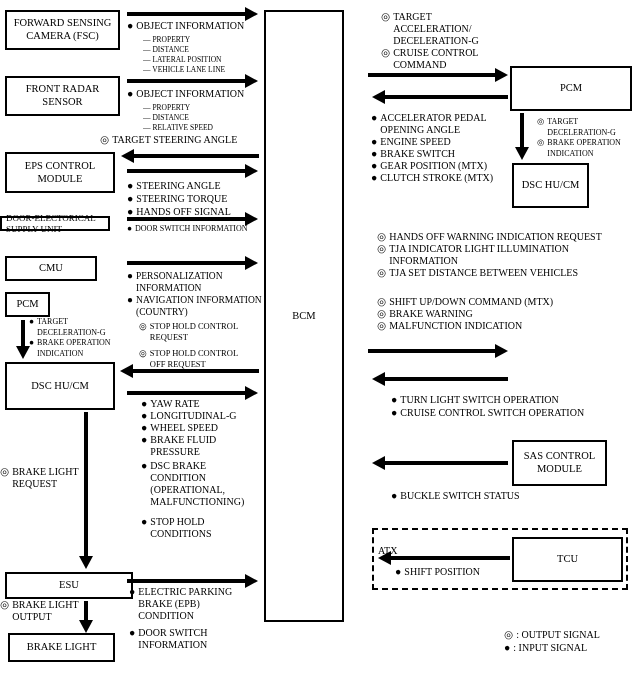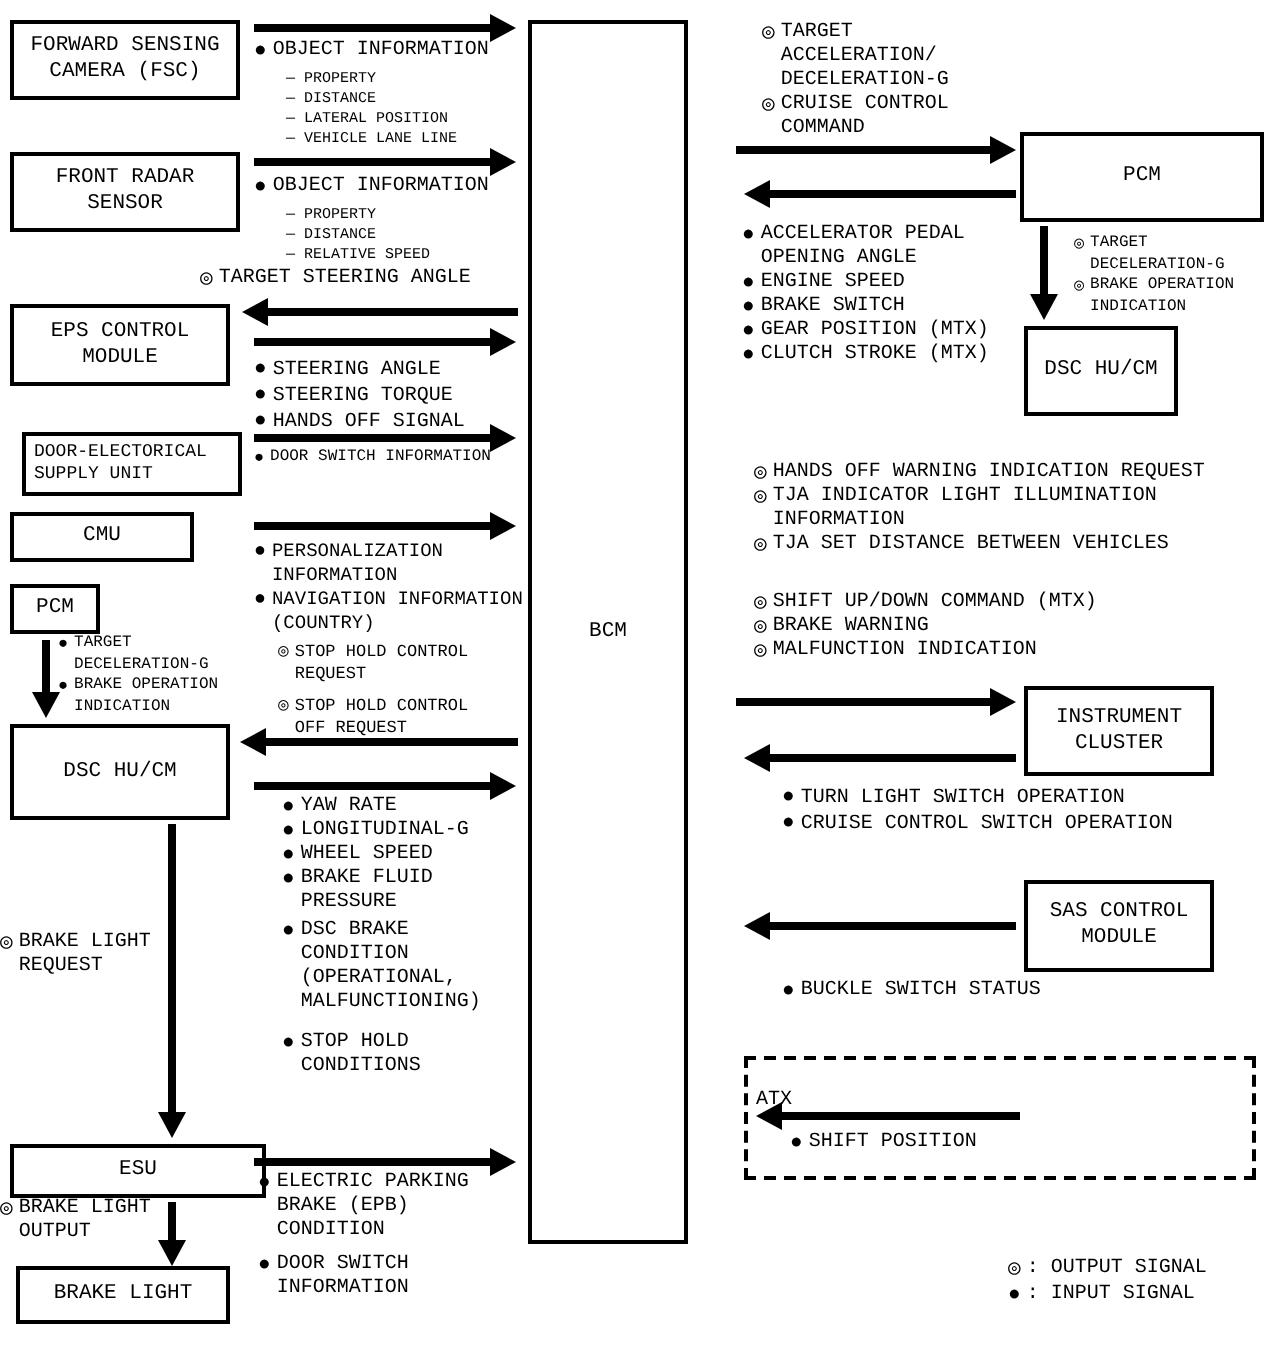--- a/index.html
+++ b/index.html
@@ -1,18 +1,18 @@
 <!DOCTYPE html>
 <html><head>
 <meta charset="utf-8">
 <style>
   html,body { margin:0; padding:0; background:#fff; }
   #page {
     position:relative; width:636px; height:673px; background:#fff;
-    font-family:Liberation Mono, monospace; color:#000;
+    font-family:Liberation Serif, serif; color:#000;
     overflow:hidden;
   }
   .box {
     position:absolute; box-sizing:border-box; border:2px solid #000; background:#fff;
     display:flex; align-items:center; justify-content:center; text-align:center;
     font-size:10.5px; line-height:1.2; white-space:pre-line; z-index:2;
   }
   .box.sm-box { font-size:9px; justify-content:flex-start; text-align:left; padding-left:4px; }
   .dashed {
     position:absolute; box-sizing:border-box; border:2px dashed #000; background:transparent; z-index:1;
@@ -49,38 +49,37 @@
 <body>
 
 <div id="page">
 
   <div class="box" style="left:5px;top:10px;width:115px;height:40px">FORWARD SENSING
 CAMERA (FSC)</div>
   <div class="box" style="left:5px;top:76px;width:115px;height:40px">FRONT RADAR
 SENSOR</div>
   <div class="box" style="left:5px;top:152px;width:110px;height:41px">EPS CONTROL
 MODULE</div>
-  <div class="box sm-box" style="left:11px;top:216px;width:110px;height:32px">DOOR-ELECTORICAL
+  <div class="box sm-box" style="left:0;top:216px;width:110px;height:15px">DOOR-ELECTORICAL
 SUPPLY UNIT</div>
   <div class="box" style="left:5px;top:256px;width:92px;height:25px">CMU</div>
   <div class="box" style="left:5px;top:292px;width:45px;height:25px">PCM</div>
   <div class="box" style="left:5px;top:362px;width:110px;height:48px">DSC HU/CM</div>
   <div class="box" style="left:5px;top:572px;width:128px;height:27px">ESU</div>
   <div class="box" style="left:8px;top:633px;width:107px;height:29px">BRAKE LIGHT</div>
 
   <div class="box" style="left:264px;top:10px;width:80px;height:612px">BCM</div>
 
   <div class="box" style="left:510px;top:66px;width:122px;height:45px">PCM</div>
   <div class="box" style="left:512px;top:163px;width:77px;height:45px">DSC HU/CM</div>
-  <div class="box" style="left:512px;top:343px;width:95px;height:45px">INSTRUMENT
-CLUSTER</div>
   <div class="box" style="left:512px;top:440px;width:95px;height:46px">SAS CONTROL
 MODULE</div>
   <div class="dashed" style="left:372px;top:528px;width:256px;height:62px"></div>
   <div class="lbl" style="left:378px;top:545px">ATX</div>
+  <div class="box" style="left:512px;top:537px;width:111px;height:45px">TCU</div>
 
   <div class="ar right" style="left:127px;top:12px;width:118px"></div>
   <div class="ar right" style="left:127px;top:79px;width:118px"></div>
   <div class="ar left" style="left:134px;top:154px;width:125px"></div>
   <div class="ar right" style="left:127px;top:169px;width:118px"></div>
   <div class="ar right" style="left:127px;top:217px;width:118px"></div>
   <div class="ar right" style="left:127px;top:261px;width:118px"></div>
   <div class="ar left" style="left:133px;top:369px;width:126px"></div>
   <div class="ar right" style="left:127px;top:391px;width:118px"></div>
   <div class="ar right" style="left:127px;top:579px;width:118px"></div>

